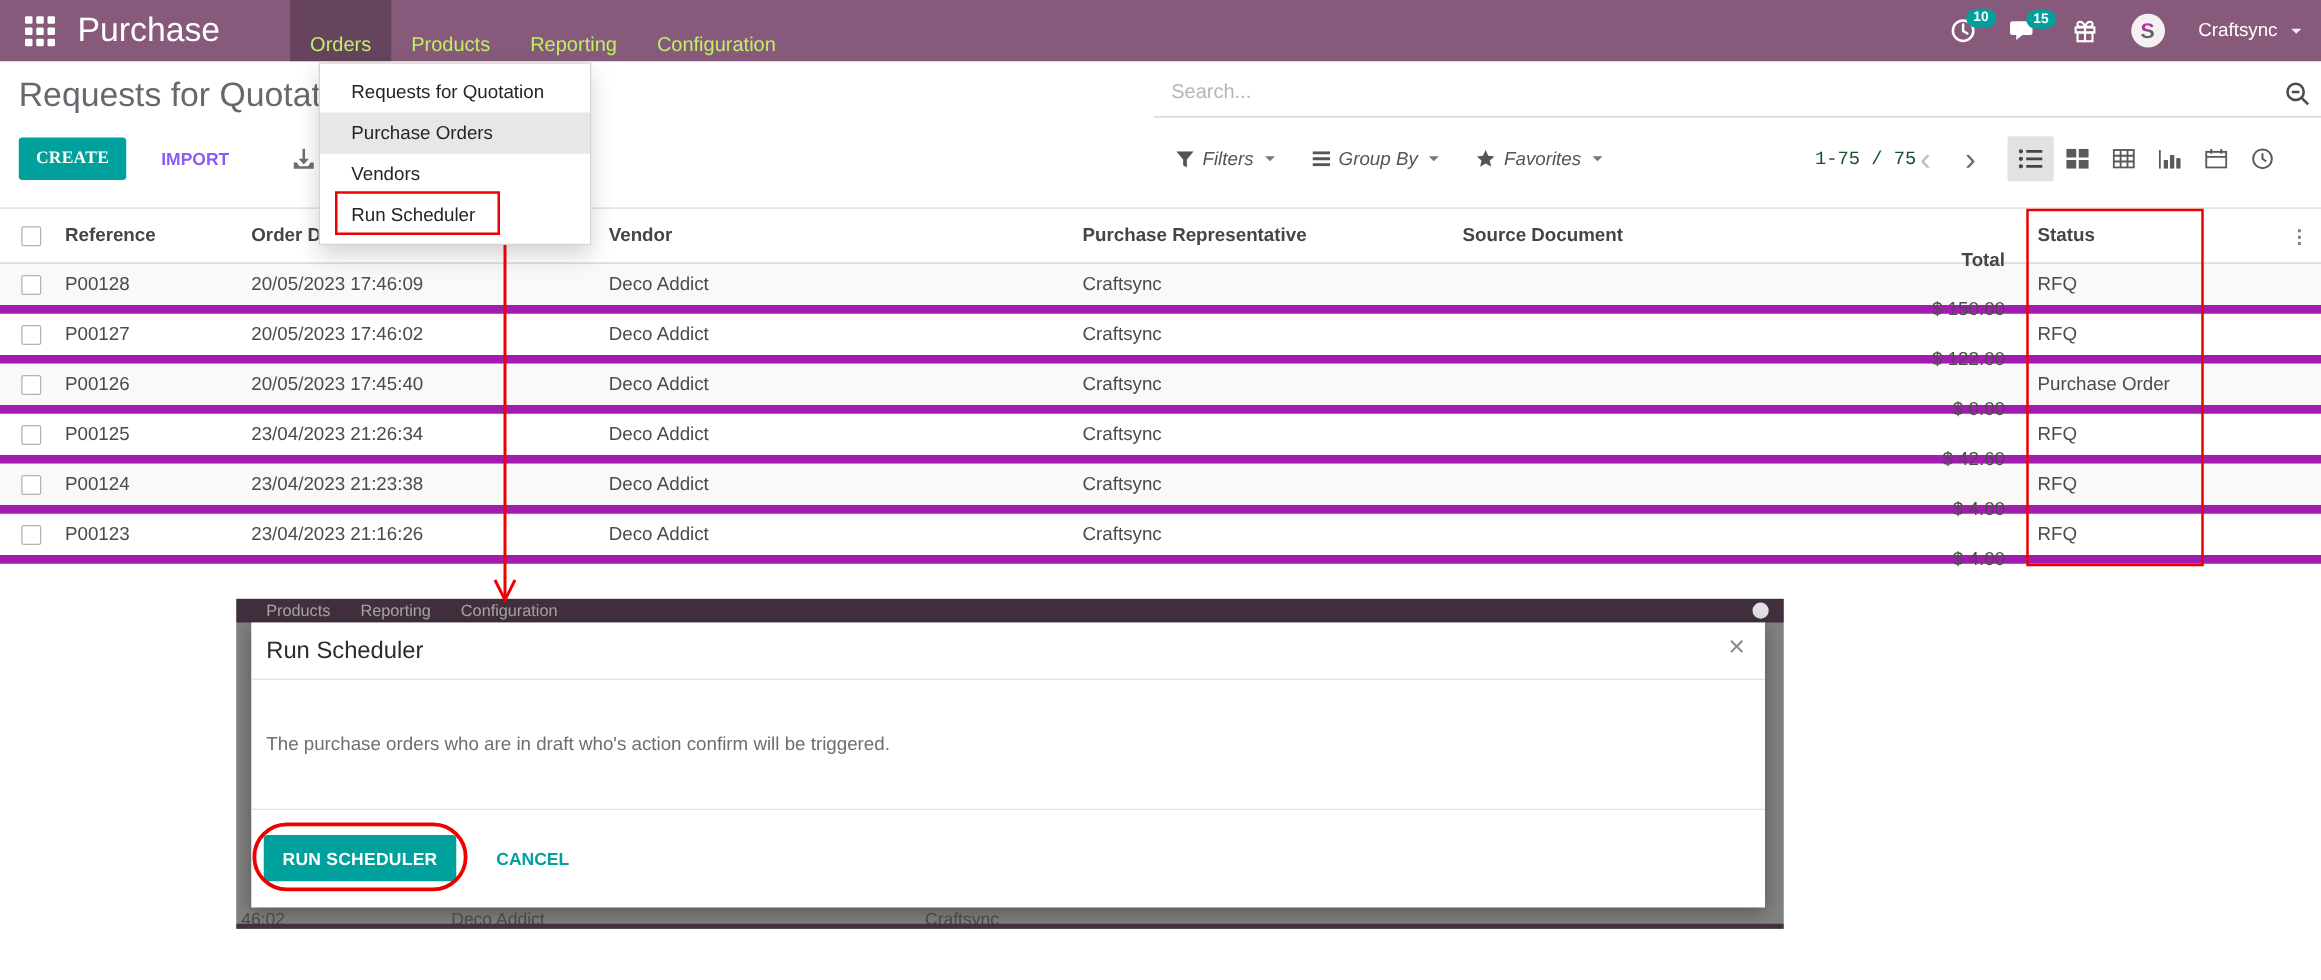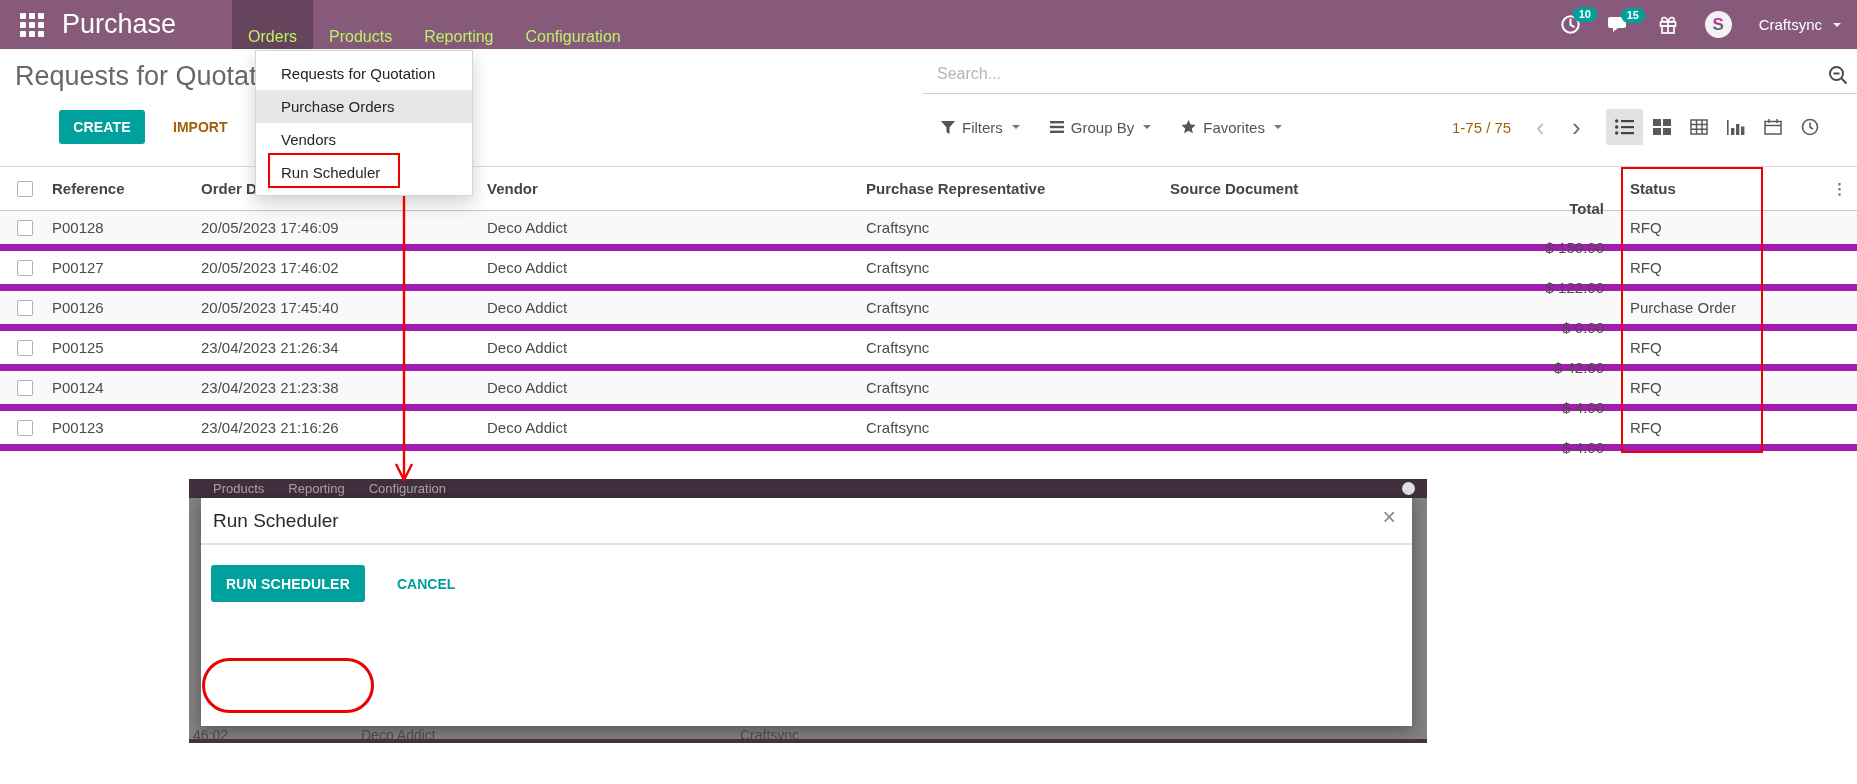--- a/index.html
+++ b/index.html
@@ -25,36 +25,36 @@
   .avatar i{font-style:normal;background:linear-gradient(150deg,#b5309e 38%,#64605f 55%);
             -webkit-background-clip:text;background-clip:text;color:transparent;}
   .user-name{color:#fff;font-size:15px;cursor:pointer;}
   .caret{width:0;height:0;border-left:4px solid transparent;border-right:4px solid transparent;
          border-top:4px solid rgba(255,255,255,.9);margin-left:-16px;cursor:pointer;}
 
   
   .page-title{position:absolute;left:15px;top:61px;font-size:27px;color:#65696e;z-index:1;}
   .btn-row{position:absolute;left:15px;top:110px;display:flex;align-items:center;z-index:1;}
   .btn-create{width:86px;height:34px;background:#00A09D;color:#fff;border:none;border-radius:3px;
-              font-size:14px;font-weight:600;font-family:Liberation Sans, sans-serif;letter-spacing:.2px;cursor:pointer;margin-left:44px;}
-  .lnk-import{margin-left:28px;color:#a16207;font-size:14px;font-weight:600;cursor:pointer;}
+              font-size:14px;font-weight:600;font-family:Liberation Serif, serif;letter-spacing:.2px;cursor:pointer;}
+  .lnk-import{margin-left:28px;color:#8b5cf6;font-size:14px;font-weight:600;cursor:pointer;}
   .dl-icon{margin-left:50px;cursor:pointer;display:flex;}
 
   .search-zone{position:absolute;left:923px;top:56px;width:934px;height:38px;border-bottom:1px solid #cfcfcf;z-index:1;}
   .search-input{position:absolute;left:12px;top:4px;width:860px;height:28px;border:none;outline:none;
                 font-size:16px;font-family:inherit;color:#555;background:transparent;}
   .search-input::placeholder{color:#b5b5b5;}
   .search-ic{position:absolute;right:8px;top:8px;cursor:pointer;}
 
   .filter-bar{position:absolute;left:0;top:106px;width:1857px;height:42px;z-index:1;}
-  .fgroup{position:absolute;left:941px;top:0;height:42px;display:flex;align-items:center;gap:30px;}
+  .fgroup{position:absolute;left:941px;top:0;height:42px;display:flex;align-items:center;gap:30px;font-style:italic;}
   .fbtn{display:flex;align-items:center;gap:7px;font-size:15px;color:#555;cursor:pointer;}
   .fcaret{width:0;height:0;border-left:4px solid transparent;border-right:4px solid transparent;
           border-top:4px solid #777;margin-left:2px;}
-  .pager{position:absolute;left:1452px;top:0;height:42px;display:flex;align-items:center;font-size:15px;color:#a16207;}
+  .pager{position:absolute;left:1452px;top:0;height:42px;display:flex;align-items:center;font-size:15px;color:#14532d;font-family:Liberation Mono, monospace;}
   .pg-prev{position:absolute;left:1536px;top:0;height:42px;display:flex;align-items:center;
            font-size:26px;color:#bdbdbd;cursor:pointer;}
   .pg-next{position:absolute;left:1572px;top:0;height:42px;display:flex;align-items:center;
            font-size:26px;color:#6d6d6d;cursor:pointer;}
   .switcher{position:absolute;left:1606px;top:0;height:42px;display:flex;align-items:center;}
   .sw{width:37px;height:36px;display:flex;align-items:center;justify-content:center;cursor:pointer;border-radius:2px;}
   .sw.active{background:#e2e2e2;}
 
   
   .list{position:absolute;left:0;top:166px;width:1857px;z-index:1;}
@@ -379,20 +379,23 @@
       <span class="dim-mi">Reporting</span>
       <span class="dim-mi">Configuration</span>
       <span class="dim-circle"></span>
     </div>
 
     <div class="modal">
       <div class="m-head">
         <span class="m-title">Run Scheduler</span>
         <span class="m-close">×</span>
       </div>
+      <div class="m-body">
+        <p>The purchase orders who are in draft who's action confirm will be triggered.</p>
+      </div>
       <div class="m-foot">
         <button class="btn-run">RUN SCHEDULER</button>
         <span class="lnk-cancel">CANCEL</span>
       </div>
       <div class="run-annot"></div>
     </div>
 
     <div class="panel-bottom">
       <span class="pb-frag" style="left:4px">46:02</span>
       <span class="pb-frag" style="left:172px">Deco Addict</span>

